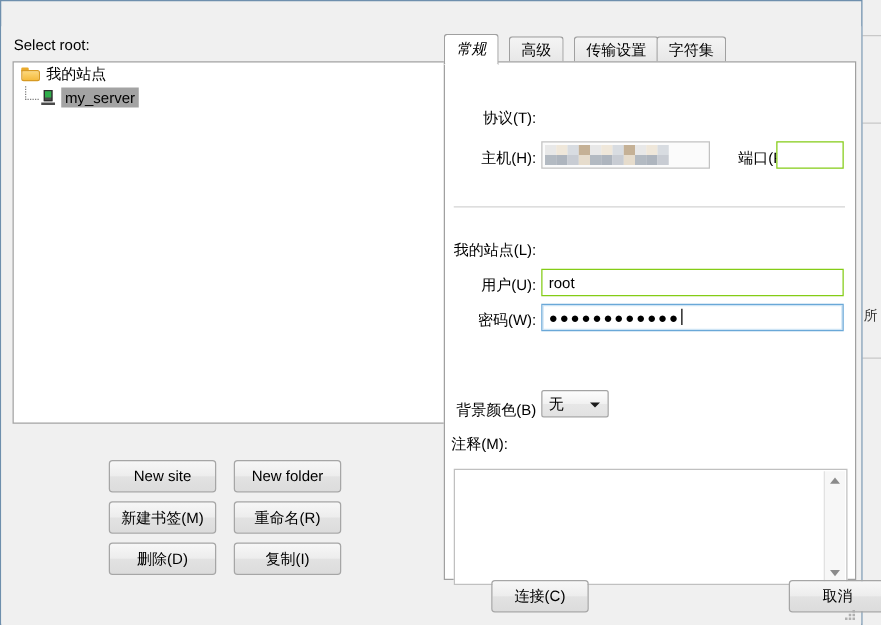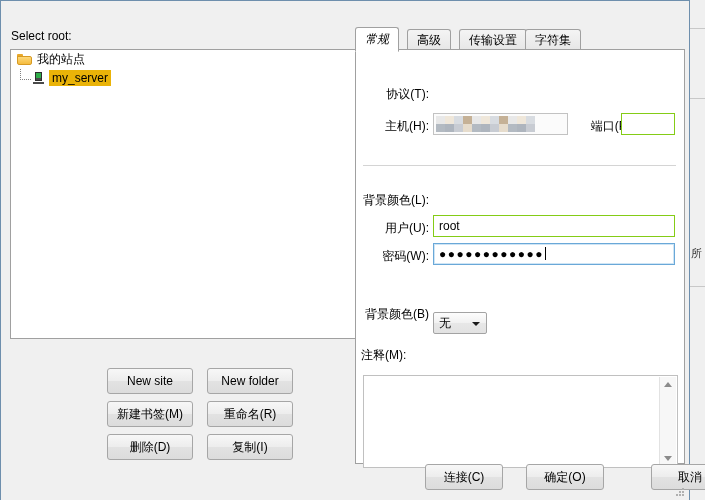--- a/index.html
+++ b/index.html
@@ -168,42 +168,41 @@
     display: block;
   }
   .server-icon::after {
     content: "";
     position: absolute;
     left: 0px; top: 10px;
     width: 11px; height: 2px;
     background: #4a4a4a;
   }
   #tree-child-label {
-    background: #eab308;
+    background: #a3a3a3;
     padding: 1px 3px;
   }
 
   
   #left-buttons {
     position: absolute;
     left: 86px; top: 347px;
     width: 186px;
   }
   .btn {
     font-family: "Liberation Sans", "DejaVu Sans", sans-serif;
     font-size: 12px;
     color: #000;
     background: linear-gradient(to bottom, #f7f7f7 0%, #ededed 48%, #e2e2e2 52%, #dcdcdc 100%);
     border: 1px solid #a6a6a6;
     border-radius: 3px;
     box-sizing: border-box;
     text-align: center;
     cursor: default;
     padding: 0;
-    margin-left: 20px;
   }
   .btn-left {
     position: absolute;
     width: 86px; height: 26px;
     line-height: 24px;
   }
   #btn-new-site   { left: 0px;   top: 0px; }
   #btn-new-folder { left: 100px; top: 0px; }
   #btn-new-bookmark { left: 0px;   top: 33px; }
   #btn-rename     { left: 100px; top: 33px; }
@@ -358,21 +357,21 @@
   .sb-up   { top: 5px;  border-bottom: 5px solid #8b8b8b; }
   .sb-down { bottom: 5px; border-top: 5px solid #8b8b8b; }
 
   
   .btn-action {
     position: absolute;
     width: 78px; height: 26px;
     line-height: 24px;
     top: 443px;
   }
-  #btn-connect { left: 404px; }
+  #btn-connect { left: 392px; }
   #btn-ok      { left: 505px; }
   #btn-cancel  { left: 630px; font-family: Liberation Serif, serif; }
 
   #resize-grip {
     position: absolute;
     right: 3px; bottom: 2px;
     width: 12px; height: 12px;
   }
   #resize-grip i {
     position: absolute;
@@ -456,50 +455,49 @@
           </div>
       </div>
 
       <div class="field-label" style="left:218px; top:68px; width:60px;">端口(P):</div>
       <div class="textinput" style="left:265px; top:63px; width:54px;">
         <span></span>
       </div>
 
       <div class="divider" style="left:7px; top:115px; width:313px;"></div>
 
-      <div class="field-label" style="left:0px; top:142px; width:73px;">背景颜色(L):</div>
+      <div class="field-label" style="left:0px; top:142px; width:73px;">我的站点(L):</div>
 
       <div class="field-label" style="left:5px; top:170px; width:68px;">用户(U):</div>
       <div class="textinput" style="left:77px; top:165px; width:242px;">
         <span>root</span>
       </div>
 
       <div class="field-label" style="left:5px; top:198px; width:68px;">密码(W):</div>
       <div class="textinput focused" style="left:77px; top:193px; width:242px;">
         <span class="dots">●●●●●●●●●●●●</span><span class="caret"></span>
       </div>
 
-      <div class="field-label" style="left:0px; top:256px; width:73px;">背景颜色(B)</div>
+      <div class="field-label" style="left:0px; top:270px; width:73px;">背景颜色(B)</div>
       <div class="combo" style="left:77px; top:262px; width:54px;">
         <span>无</span>
         <span class="arrow" style="right:6px;"></span>
       </div>
 
       <div class="field-label" style="left:5px; top:297px; width:60px; text-align:left;">注释(M):</div>
       <div id="comments-box">
         <span style="position:absolute;left:4px;top:2px;"></span>
         <div id="comments-scroll">
           <div class="sb-arrow sb-up"></div>
           <div class="sb-arrow sb-down"></div>
         </div>
       </div>
     </div>
 
     <button class="btn btn-action" id="btn-connect">连接(C)</button>
-    <button class="btn btn-action" id="btn-ok">确定(O)</button>
     <button class="btn btn-action" id="btn-cancel">取消</button>
 
     <div id="resize-grip">
         <i style="left: 8px; top: 2px;"></i>
         <i style="left: 5px; top: 5px;"></i>
         <i style="left: 8px; top: 5px;"></i>
         <i style="left: 2px; top: 8px;"></i>
         <i style="left: 5px; top: 8px;"></i>
         <i style="left: 8px; top: 8px;"></i>
       </div>

